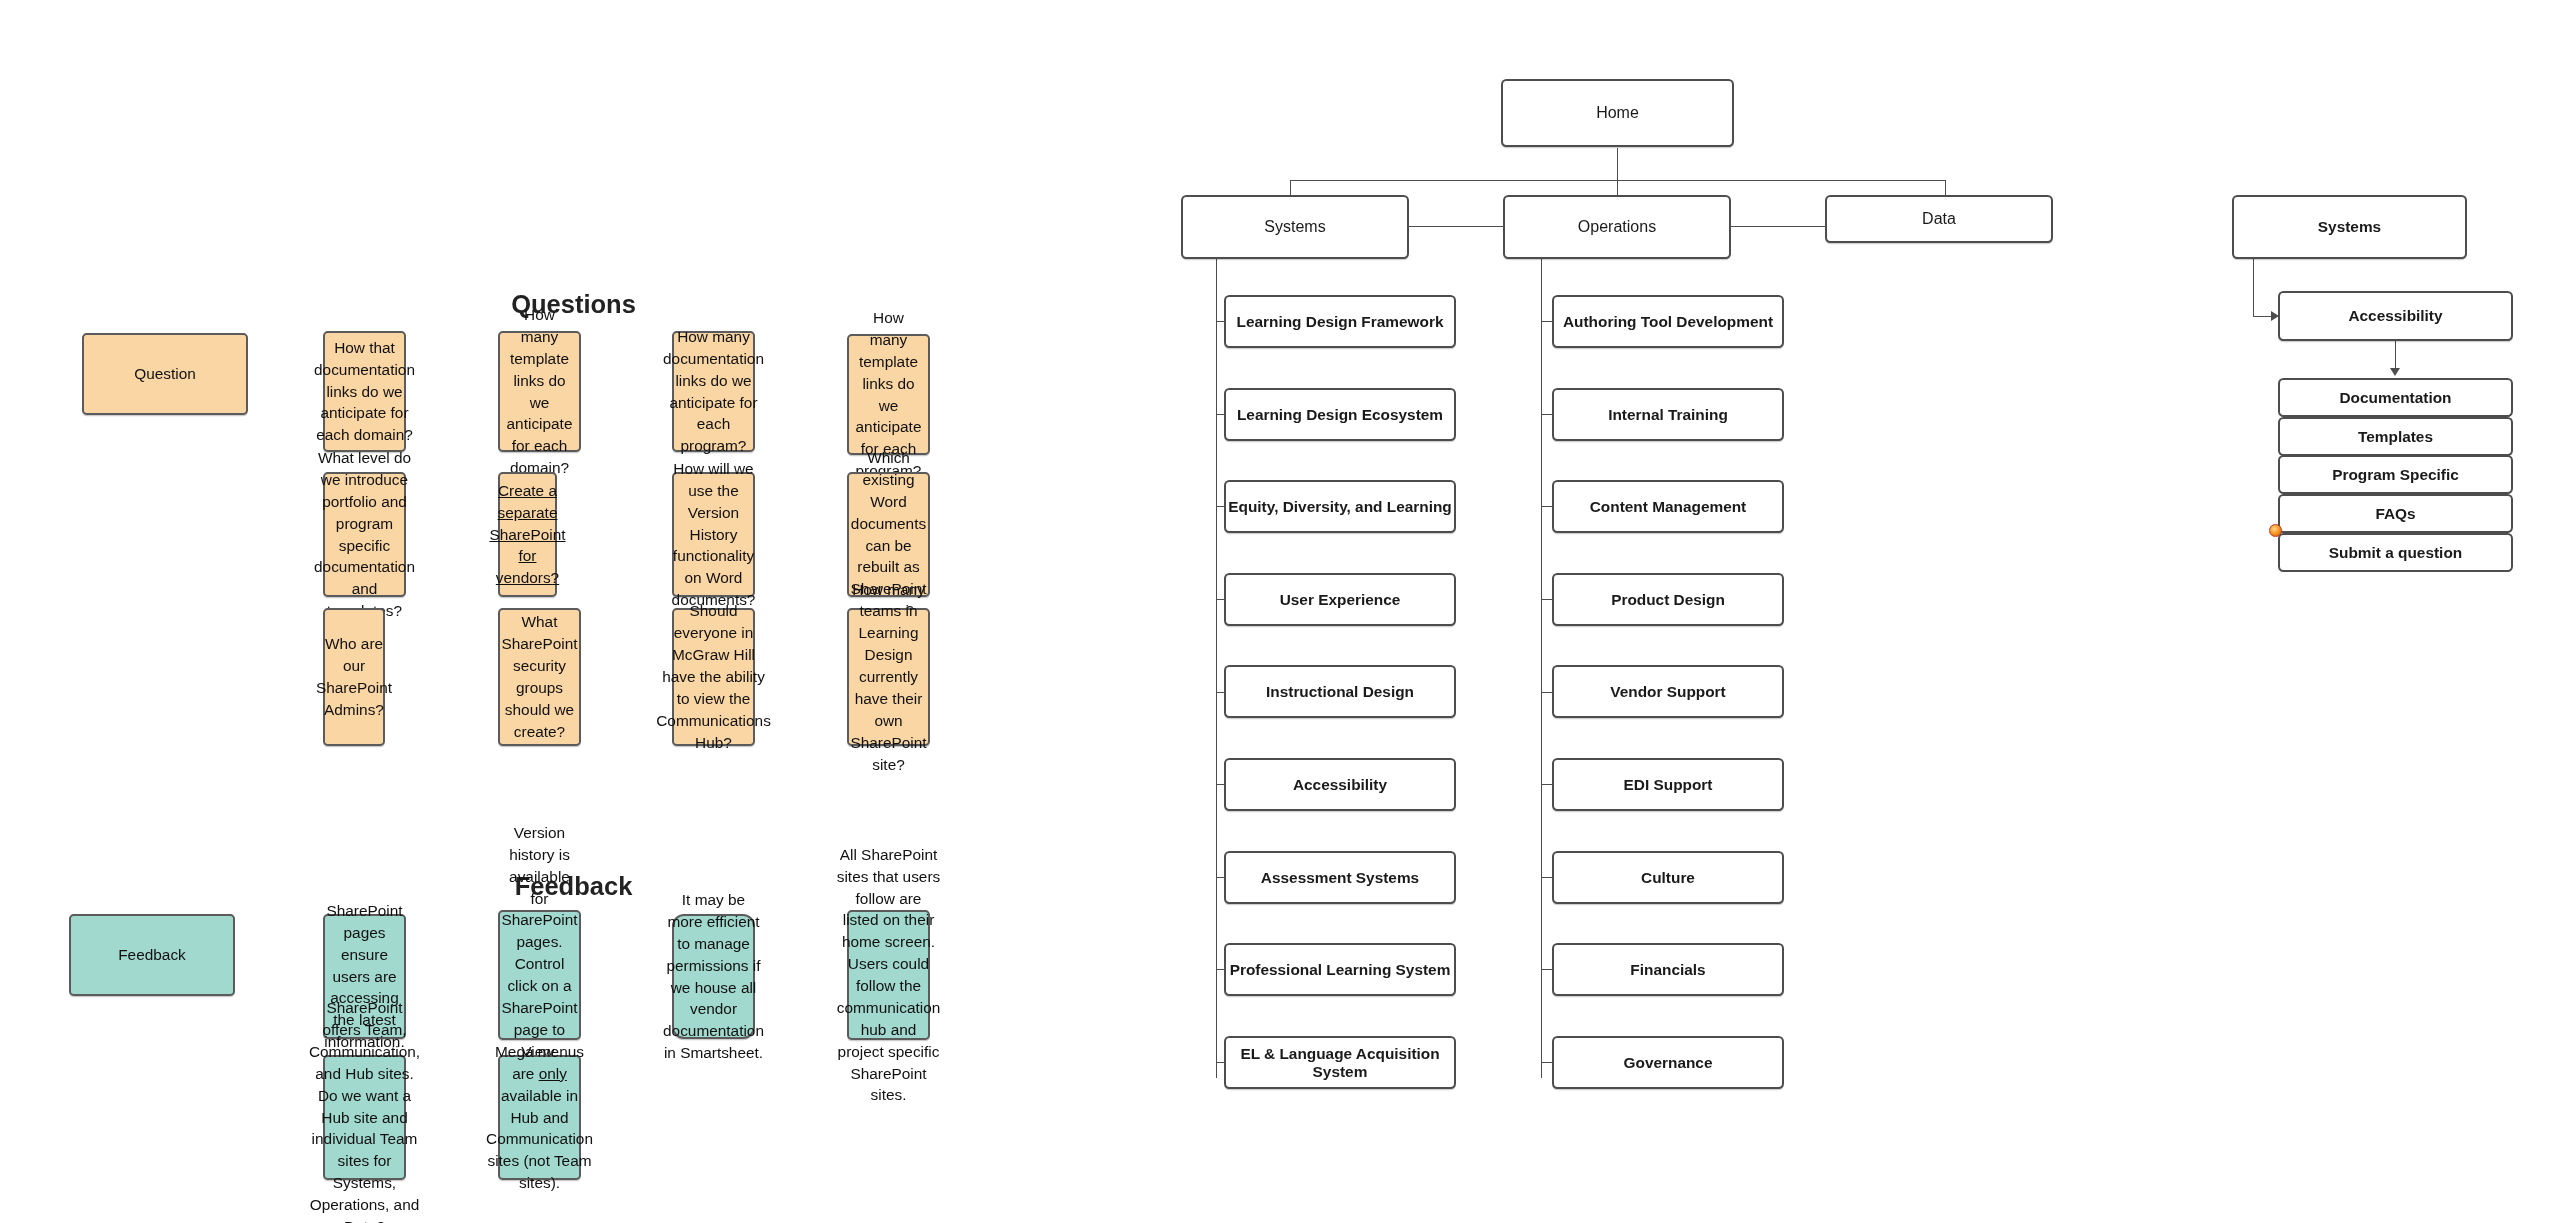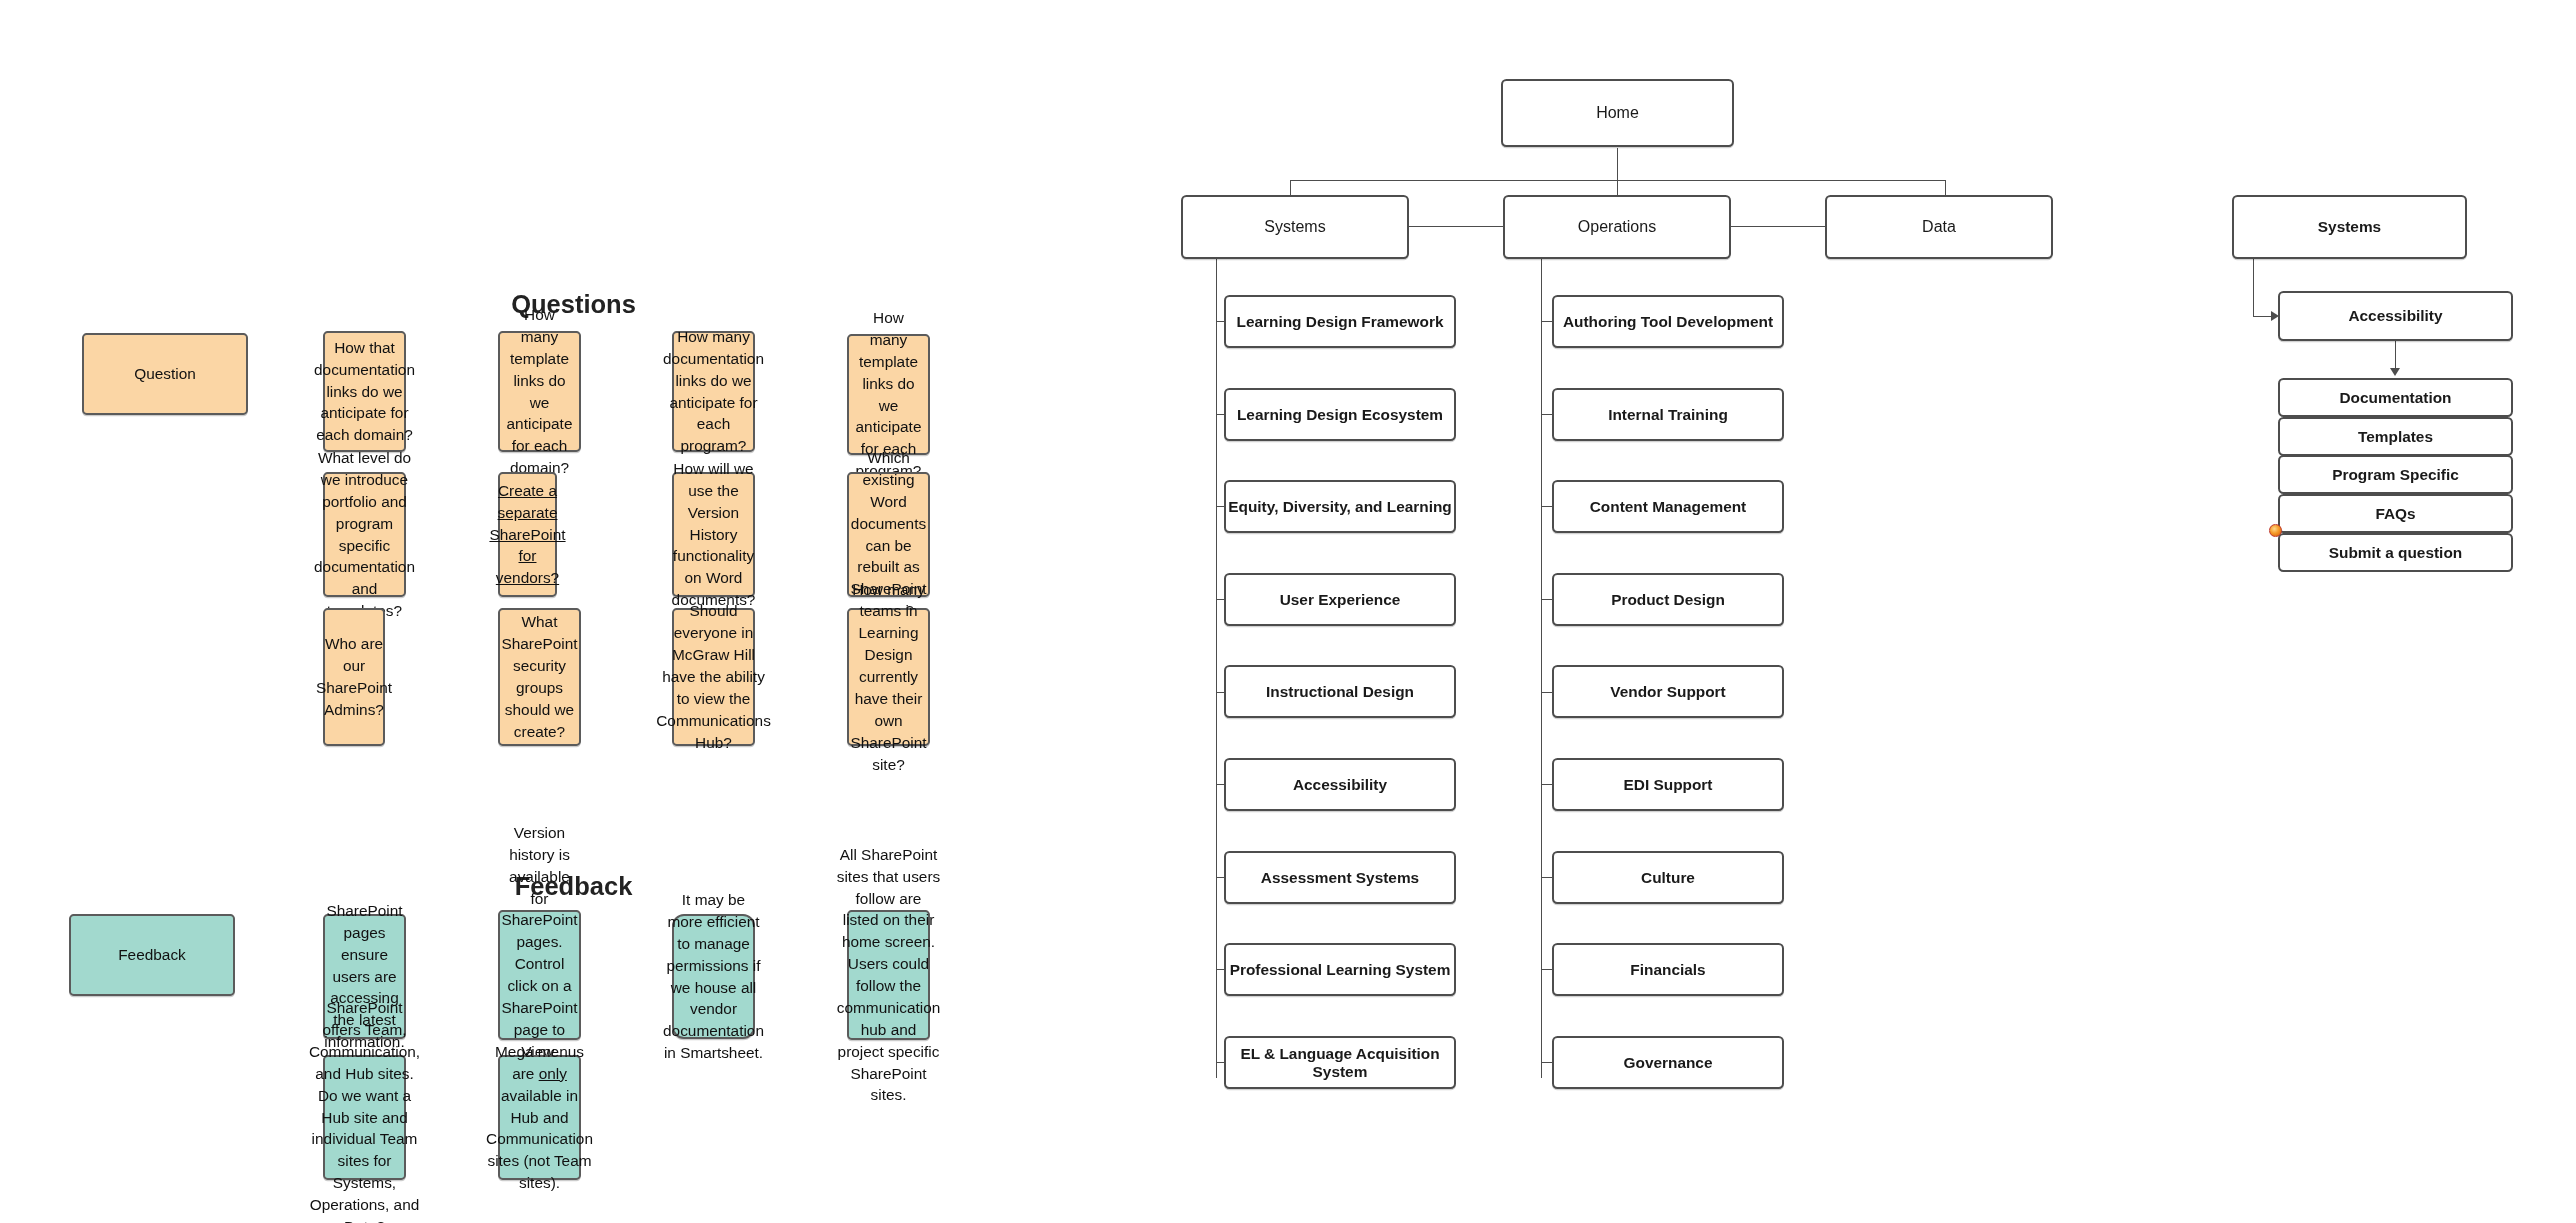--- a/index.html
+++ b/index.html
@@ -153,21 +153,21 @@
   <div class="obox lvl1" style="left:1501px; top:79px; width:233px; height:68px;">Home</div>
 
   <div class="conn v" style="left:1617px; top:148px; height:34px;"></div>
   <div class="conn h" style="left:1290px; top:180px; width:656px;"></div>
   <div class="conn v" style="left:1290px; top:180px; height:23.5px;"></div>
   <div class="conn v" style="left:1617px; top:180px; height:23.5px;"></div>
   <div class="conn v" style="left:1945px; top:180px; height:23.5px;"></div>
 
   <div class="obox lvl2" style="left:1181px; top:195px; width:228px; height:64px;">Systems</div>
   <div class="obox lvl2" style="left:1503px; top:195px; width:228px; height:64px;">Operations</div>
-  <div class="obox lvl2" style="left:1825px; top:195px; width:228px; height:64px;">Data</div>
+  <div class="obox lvl2" style="left:1825px; top:195px; width:228px; height:48px;">Data</div>
 
   <div class="conn h" style="left:1409px; top:226px; width:95px;"></div>
   <div class="conn h" style="left:1731px; top:226px; width:95px;"></div>
 
   <div class="conn v" style="left:1216px; top:258px; height:820px;"></div>
 
   <div class="conn v" style="left:1541px; top:258px; height:820px;"></div>
 
   <div class="conn h" style="left:1216px; top:321px; width:26px;"></div>
   <div class="obox leaf" style="left:1224px; top:295px; width:232px; height:53px;">Learning Design Framework</div>

